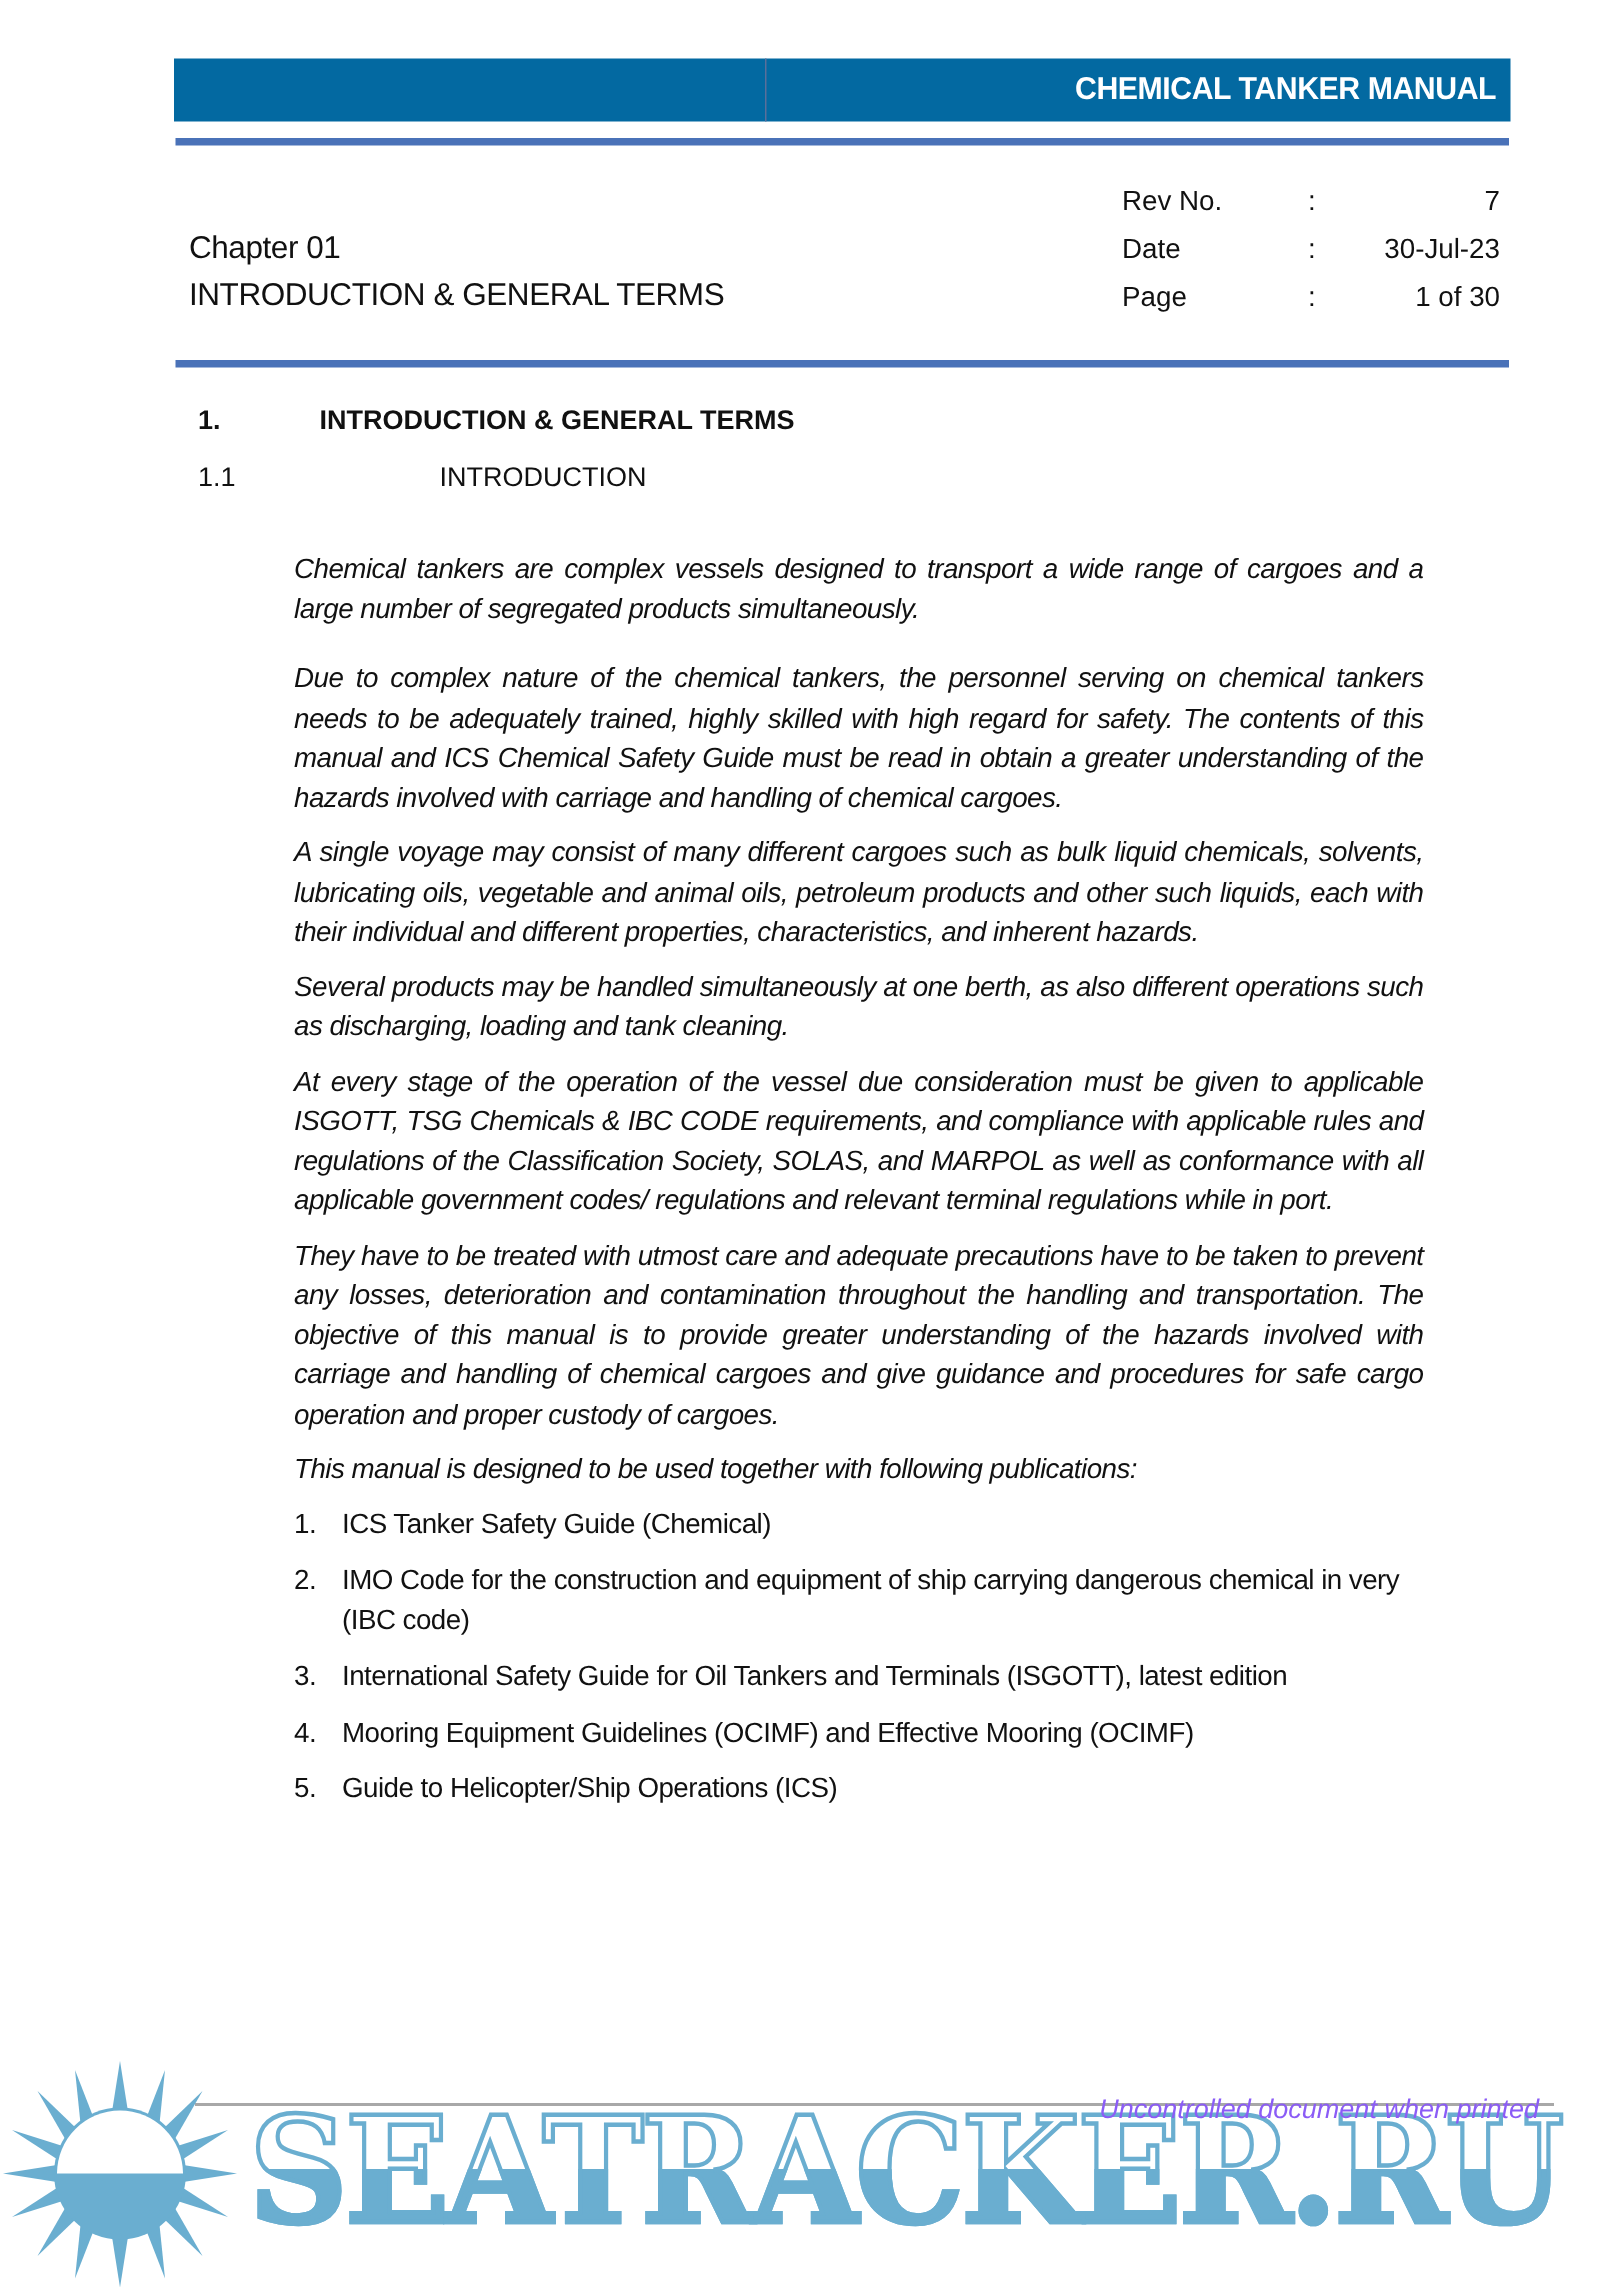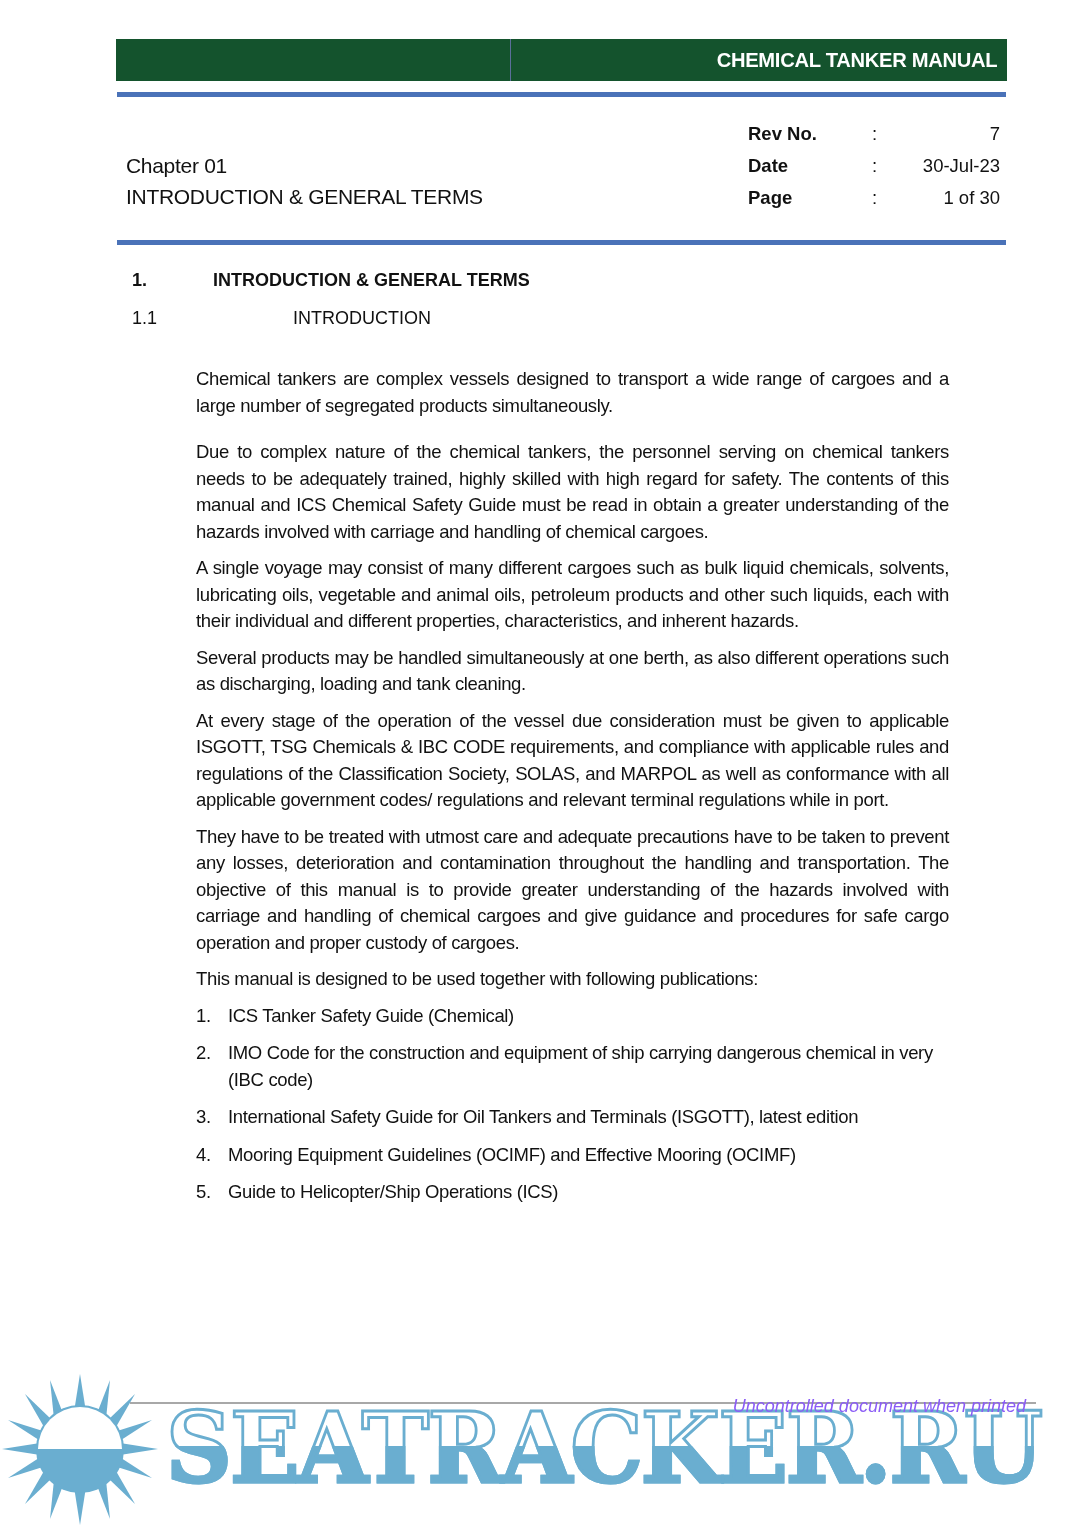--- a/index.html
+++ b/index.html
@@ -2,21 +2,21 @@
 <html><head>
   <meta charset="utf-8">
   <style>
     html, body { margin: 0; padding: 0; background: #ffffff; }
     body {
       width: 1080px; height: 1527px; position: relative; overflow: hidden;
       font-family: "Liberation Sans", sans-serif; color: #111111;
     }
     .topbar {
       position: absolute; left: 116px; top: 39px; width: 891px; height: 42px;
-      background: #14532d; display: flex;
+      background: #0369a1; display: flex;
     }
     .topbar .left { width: 394px; height: 100%; border-right: 1px solid #5b6f9a; }
     .topbar .right {
       flex: 1; display: flex; align-items: center; justify-content: flex-end;
       padding-right: 10px; color: #ffffff; font-weight: bold; font-size: 21px;
       letter-spacing: -0.3px; transform: scaleX(0.96); transform-origin: right center;
     }
     .rule {
       position: absolute; left: 117px; width: 889px; height: 5px; background: #4a72b8;
     }
@@ -24,41 +24,41 @@
     .rule.r2 { top: 240px; }
 
     .chapter {
       position: absolute; left: 126px; top: 150px; font-size: 21px; font-weight: normal; line-height: 31px;
       letter-spacing: -0.3px;
     }
     .meta {
       position: absolute; left: 748px; top: 118px; width: 252px; font-size: 18.5px; line-height: 32px;
     }
     .meta .row { display: flex; height: 32px; }
-    .meta .lbl { width: 124px; font-weight: bold; }
+    .meta .lbl { width: 124px; }
     .meta .sep { width: 20px; }
     .meta .val { flex: 1; text-align: right; }
 
     .h1 {
       position: absolute; left: 132px; top: 270px; font-size: 18px; font-weight: bold;
       display: flex;
     }
     .h1 .num { width: 81px; }
     .h2 {
       position: absolute; left: 132px; top: 308px; font-size: 18px; font-weight: normal;
       display: flex;
       gap: 32px;
     }
     .h2 .num { width: 129px; }
 
     .body {
       position: absolute; left: 196px; top: 366px; width: 753px;
       font-size: 18.5px; line-height: 26.5px; text-align: justify; letter-spacing: -0.35px;
     }
-    .body p { margin: 0 0 10px 0; }
+    .body p { margin: 0 0 10px 0; font-style: italic; }
     .body p.first { margin-bottom: 20px; }
     .list { margin: 0; padding: 0; list-style: none; }
     .list li { display: flex; margin-bottom: 11px; text-align: left; }
     .list li .n { width: 32px; flex-shrink: 0; }
     .list li .t { flex: 1; }
 
     .footer-line {
       position: absolute; left: 130px; top: 1402px; width: 906px; height: 2px; background: #a8a8a8;
     }
     .footer-note {

